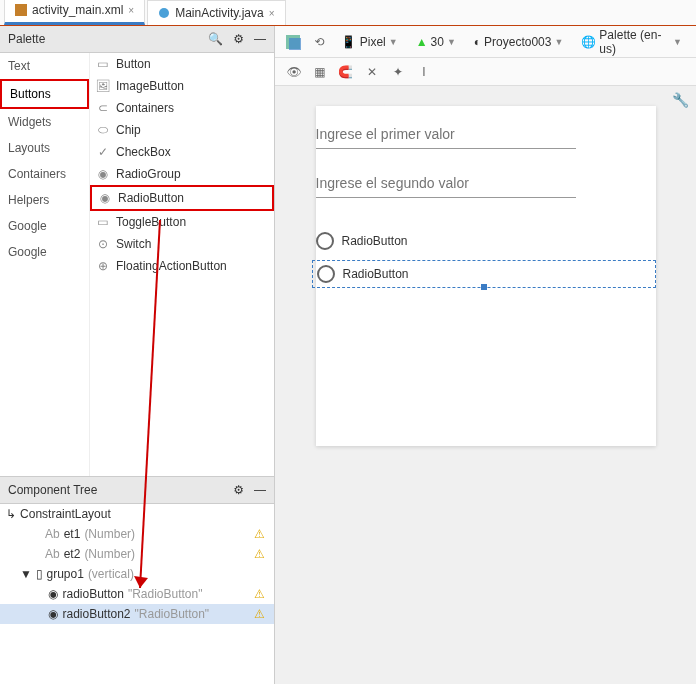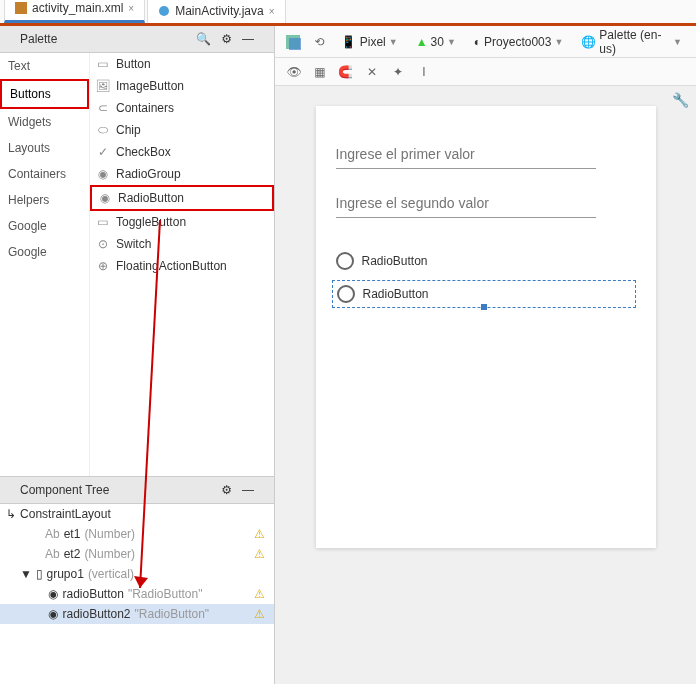--- a/index.html
+++ b/index.html
@@ -1,24 +1,24 @@
 <!DOCTYPE html>
 <html><head>
 <meta charset="utf-8">
 <style>
 *{box-sizing:border-box;margin:0;padding:0;font-family:"Segoe UI",Arial,sans-serif;font-size:12px;color:#333}
 body{background:#f0f0f0;width:696px;height:684px;overflow:hidden;position:relative}
-.tabs{display:flex;background:#fafafa;border-bottom:3px solid #c2410c;height:26px;align-items:flex-end;padding-left:4px}
+.tabs{display:flex;background:#fafafa;border-bottom:1px solid #c2410c;height:26px;align-items:flex-end;padding-left:4px}
 .tab{padding:5px 10px;display:flex;align-items:center;gap:5px;background:#fff;border-top:1px solid #ddd;border-left:1px solid #ddd;border-right:1px solid #ddd;margin-right:2px;cursor:pointer}
 .tab.active{border-bottom:3px solid #3b7cc4}
 .tab .x{color:#888;font-size:10px}
 .fileicon{width:12px;height:12px;display:inline-block}
 .main{display:flex;height:658px}
 .left{width:275px;display:flex;flex-direction:column;border-right:1px solid #ccc;background:#fff}
-.pal-hdr,.tree-hdr{background:#e8e8e8;padding:6px 20px;display:flex;align-items:center;justify-content:space-between;border-bottom:1px solid #ccc}
+.pal-hdr,.tree-hdr{background:#e8e8e8;padding:6px 8px;display:flex;align-items:center;justify-content:space-between;border-bottom:1px solid #ccc}
 .panel-actions{display:flex;gap:10px;color:#666}
 .panel-actions span{cursor:pointer}
 .palette-body{display:flex;flex:1;overflow:hidden;border-bottom:1px solid #ccc}
 .pal-cats{width:90px;border-right:1px solid #eee}
 .pal-cat{padding:6px 8px;cursor:pointer;color:#555}
 .pal-cat.hl{border:2px solid #d00;color:#000}
 .pal-items{flex:1;overflow:auto}
 .pal-item{padding:4px 6px;display:flex;align-items:center;gap:6px;cursor:pointer}
 .pal-item.hl{border:2px solid #d00}
 .pal-item .pico{width:14px;height:14px;display:inline-flex;align-items:center;justify-content:center;color:#888}
@@ -30,21 +30,21 @@
 .indent1{padding-left:20px}
 .indent2{padding-left:45px}
 .indent3{padding-left:48px}
 .right{flex:1;display:flex;flex-direction:column;background:#fff}
 .toolbar{display:flex;align-items:center;gap:6px;padding:4px 8px;border-bottom:1px solid #ddd;background:#fafafa;height:32px}
 .tb-icon{width:22px;height:22px;display:inline-flex;align-items:center;justify-content:center;color:#666;cursor:pointer;border-radius:3px}
 .tb-drop{padding:2px 6px;display:flex;align-items:center;gap:3px;cursor:pointer;color:#333}
 .chev{font-size:9px;color:#888}
 .toolbar2{display:flex;align-items:center;gap:4px;padding:4px 8px;border-bottom:1px solid #ddd;background:#fafafa;height:28px}
 .design-area{flex:1;background:#f0f0f0;position:relative;display:flex;justify-content:center;padding-top:20px}
-.phone{width:340px;height:442px;background:#fff;box-shadow:0 1px 4px rgba(0,0,0,.15);position:relative;padding:20px}
+.phone{width:340px;height:340px;background:#fff;box-shadow:0 1px 4px rgba(0,0,0,.15);position:relative;}
 .tf{width:260px;border:none;border-bottom:1px solid #999;padding:6px 0;margin:14px 0 6px;font-size:14px;color:#888;background:transparent}
 .radio{display:flex;align-items:center;gap:8px;margin:10px 0;font-size:13px}
 .radio-circle{width:18px;height:18px;border:2px solid #666;border-radius:50%}
 .radio.sel-frame{border:1px dashed #3b7cc4;padding:4px 22px 4px 4px;margin-left:-4px;position:relative}
 .radio.sel-frame::after{content:"";position:absolute;width:6px;height:6px;background:#3b7cc4;bottom:-3px;left:50%;margin-left:-3px}
 .wrench{position:absolute;top:6px;right:6px;color:#666;font-size:14px}
 svg.arrow{position:absolute;pointer-events:none;z-index:50}
 </style>
 </head>
 <body>

